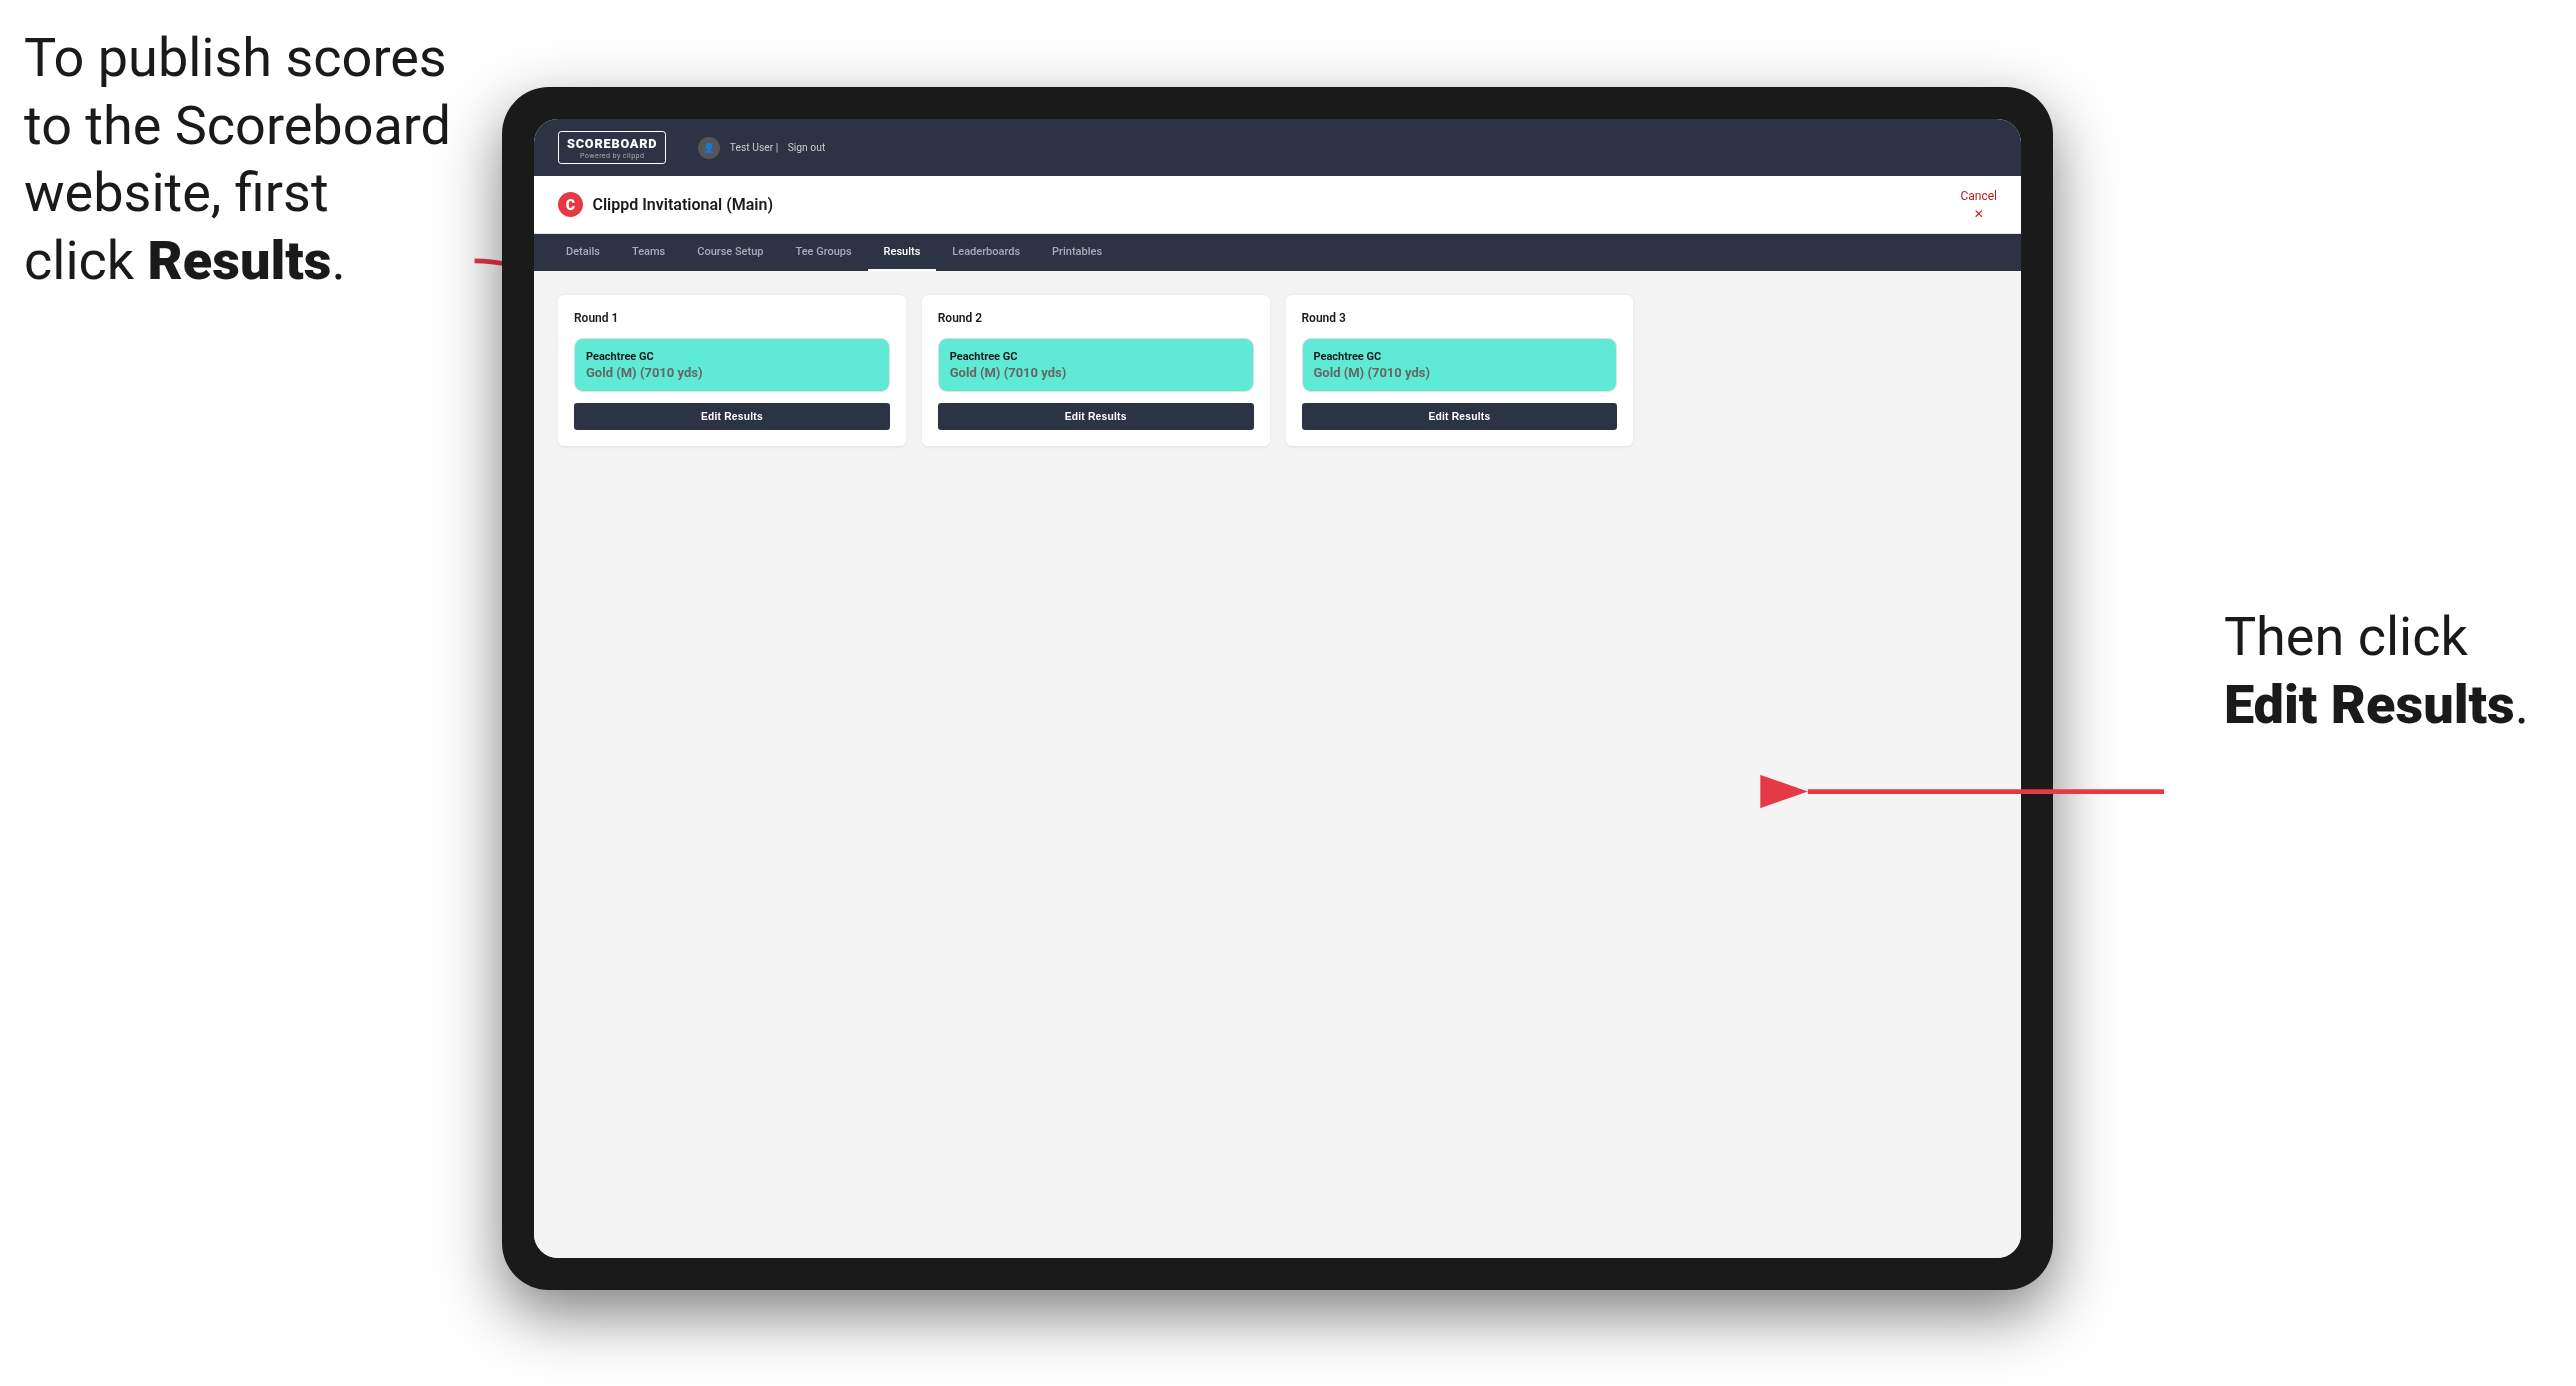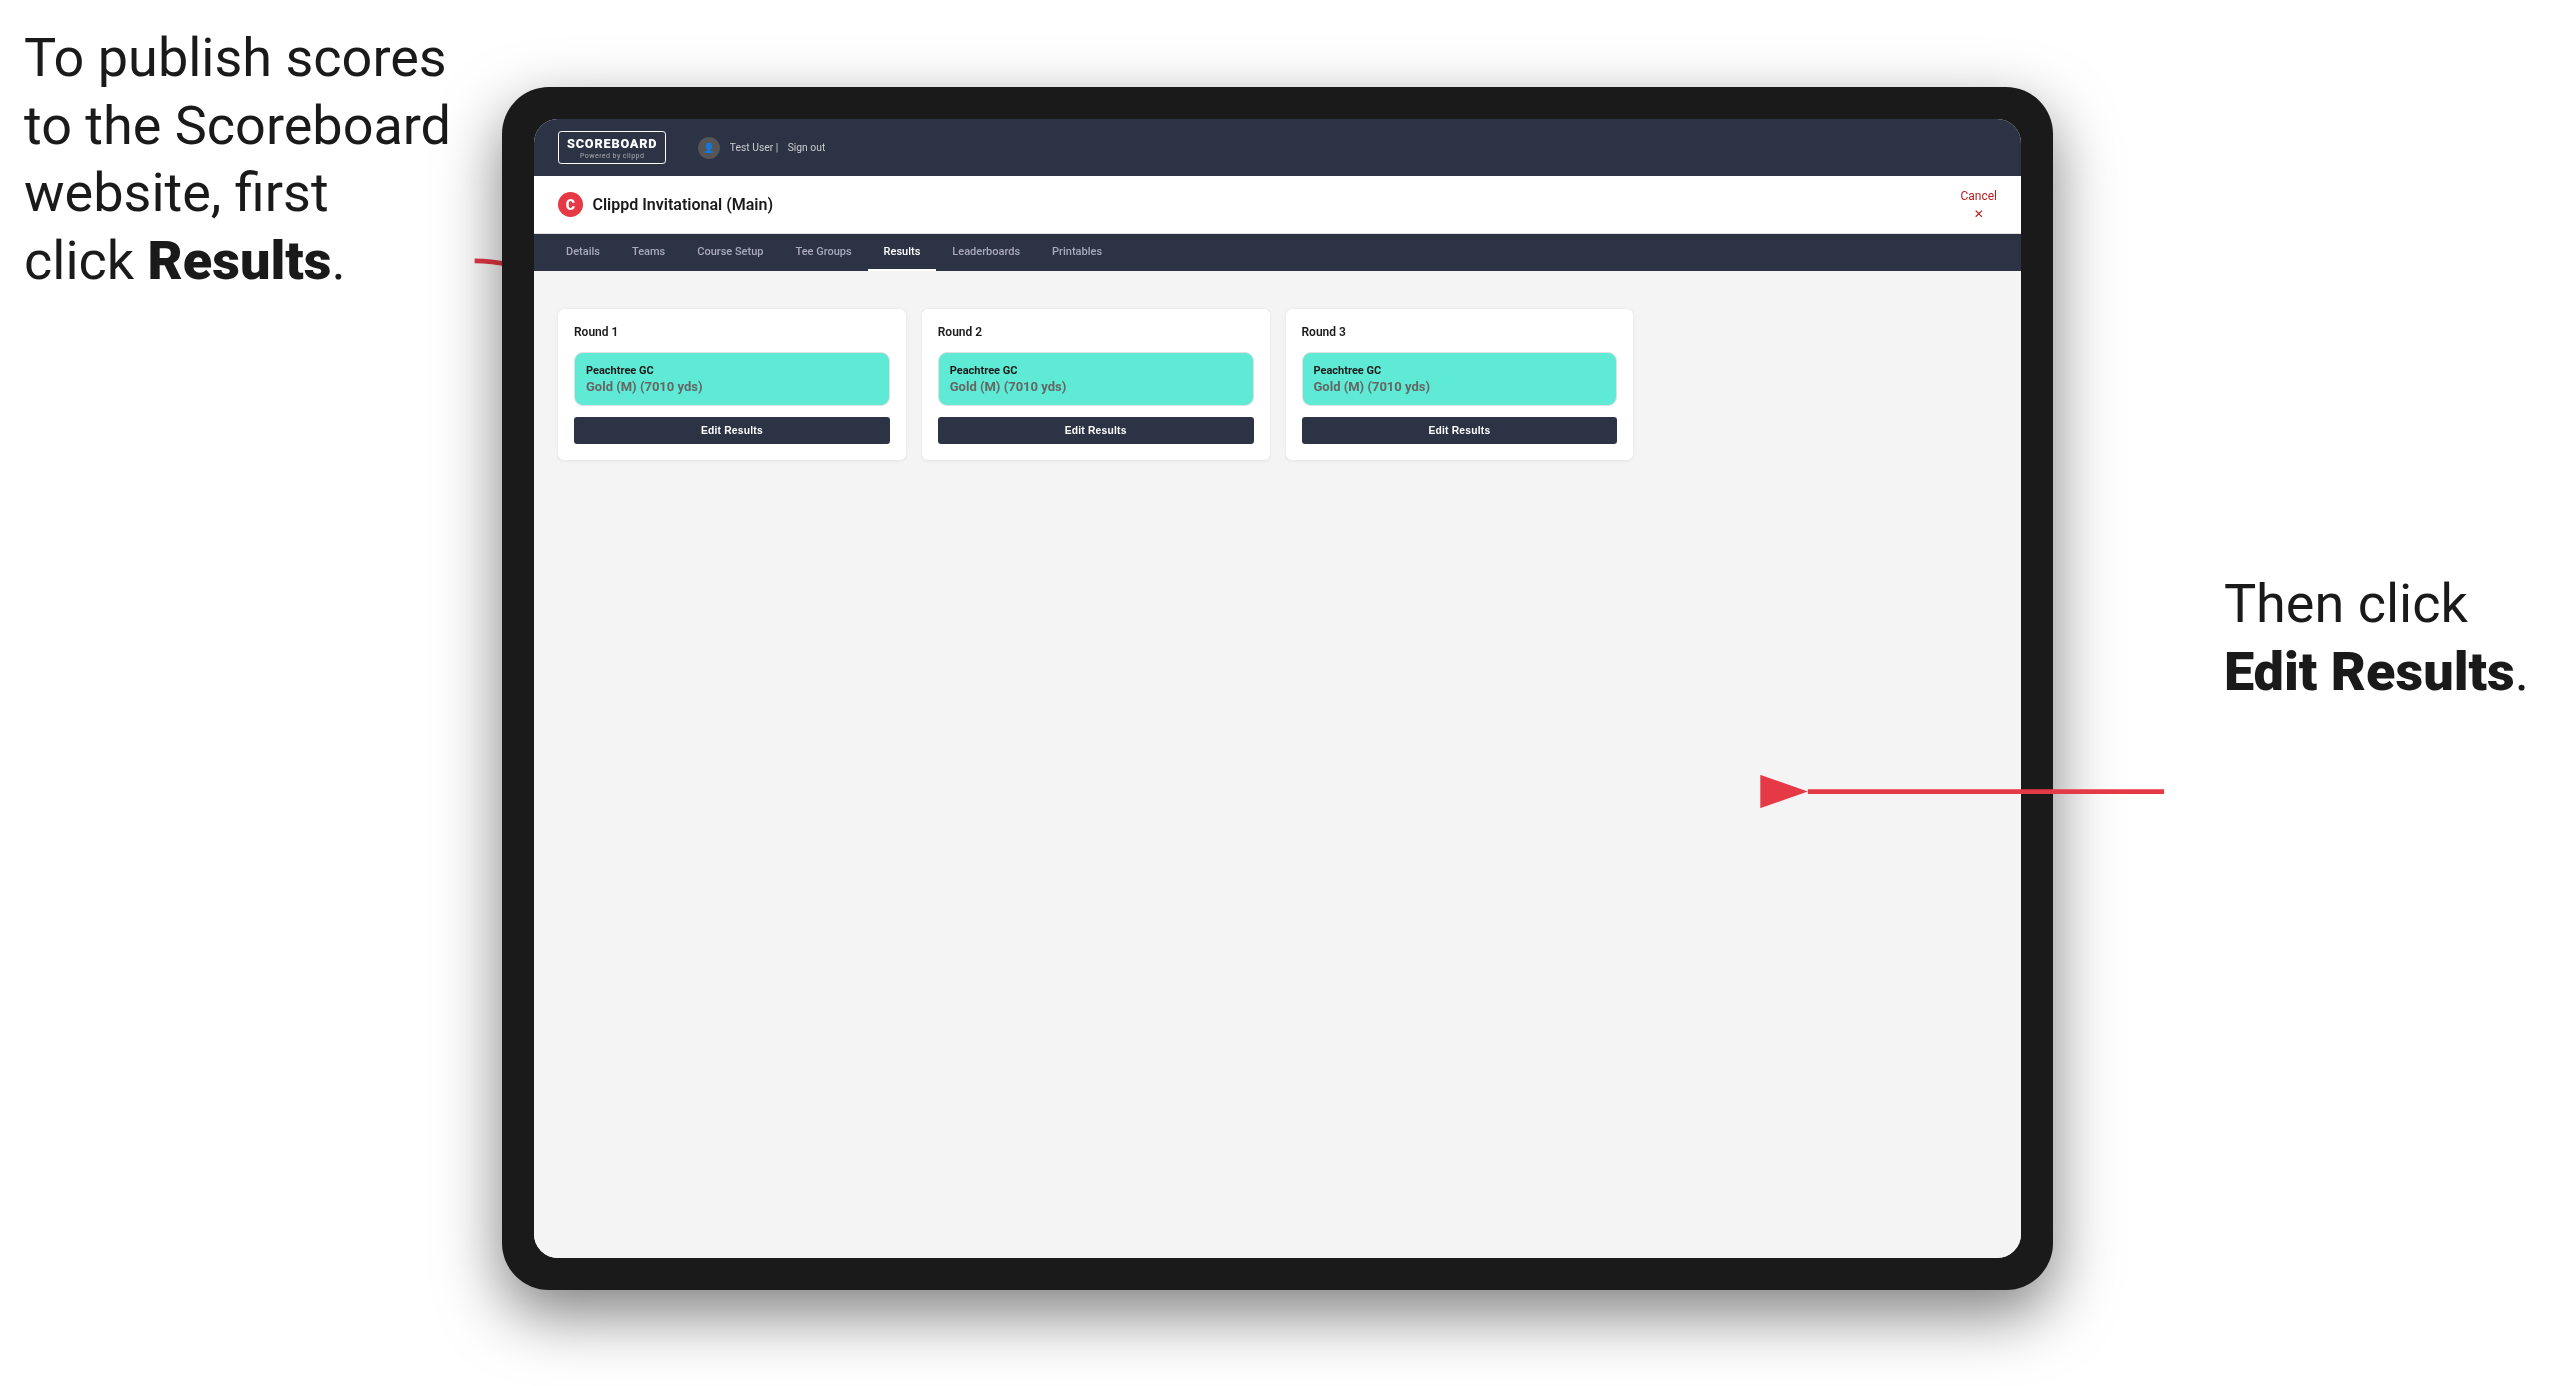--- a/index.html
+++ b/index.html
@@ -22,21 +22,21 @@
       color: #1a1a1a;
       max-width: 459px;
     }
     .instruction-text strong {
       font-weight: 900;
     }
 
     
     .instruction-right {
       position: absolute;
-      top: 570px;
+      top: 603px;
       right: 47px;
       font-size: 54px;
       line-height: 1.25;
       color: #1a1a1a;
       text-align: left;
       max-width: 443px;
     }
     .instruction-right strong {
       font-weight: 900;
     }
@@ -214,21 +214,20 @@
       background: #f4f4f4;
       flex: 1;
       padding: 24px;
       overflow-y: auto;
     }
 
     .rounds-grid {
       display: grid;
       grid-template-columns: repeat(4, 1fr);
       gap: 16px;
-      margin-top: 14px;
     }
 
     .round-card {
       background: #fff;
       border-radius: 6.3px;
       padding: 16px;
       box-shadow: 0 0.8px 3.2px rgba(0,0,0,0.08);
     }
 
     .round-title {

